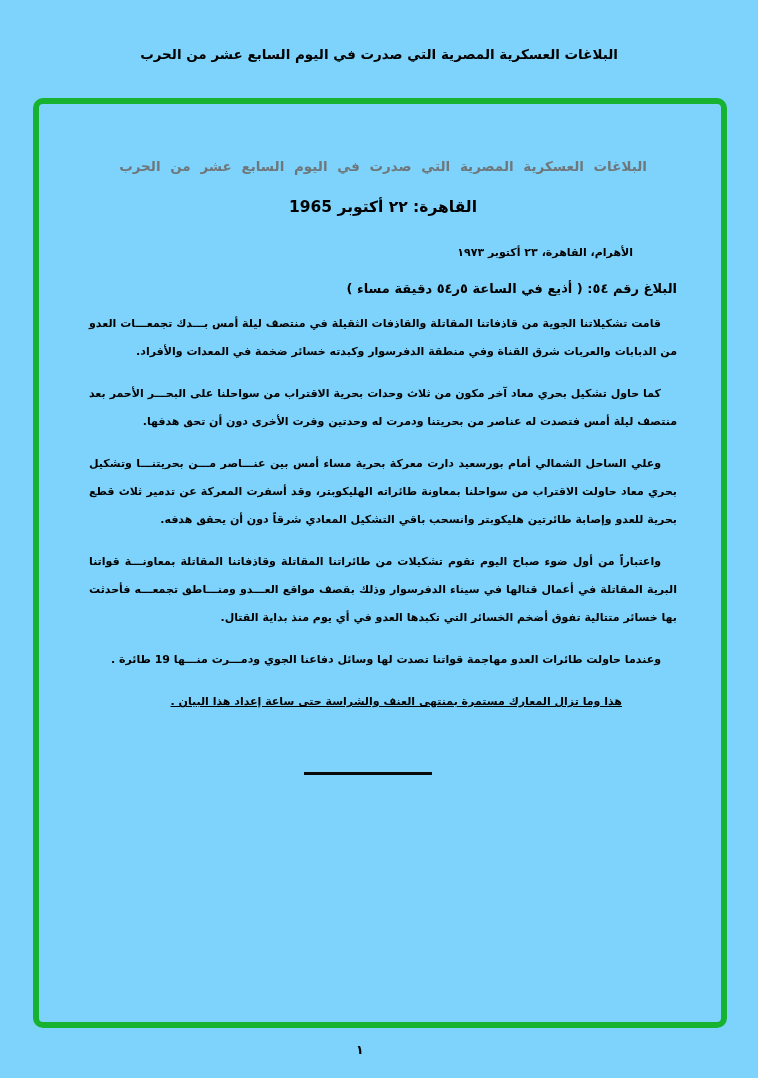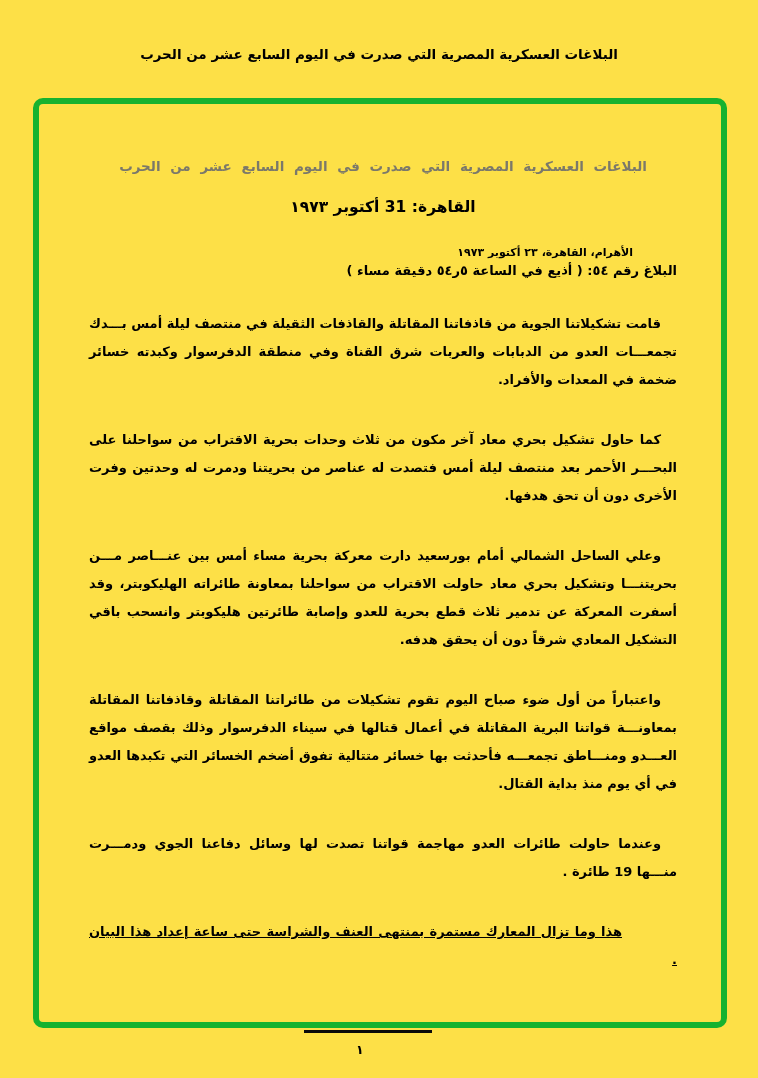--- a/index.html
+++ b/index.html
@@ -1,19 +1,19 @@
 <!DOCTYPE html>
 <html lang="ar"><head>
 <meta charset="utf-8">
 <style>
   html,body{margin:0;padding:0;background:#ffffff;}
   .page{
     position:relative;
     width:758px;height:1078px;
-    background:#fde047;
+    background:#7dd3fc;
     font-family:"DejaVu Sans",sans-serif;
     direction:rtl;
     color:#000;
     overflow:hidden;
   }
   .top-title{
     position:absolute;top:46px;left:0;right:0;
     text-align:center;
     font-size:13.5px;font-weight:700;
     letter-spacing:0;
@@ -42,28 +42,28 @@
     font-size:15.5px;font-weight:700;
   }
   .source-line{
     margin-top:30px;
     margin-left:0;
     margin-right:44px;
     text-align:right;
     font-size:11px;font-weight:700;
   }
   .communique{
-    margin-top:4px;
+    margin-top:22px;
     text-align:right;
     font-size:13px;font-weight:700;
   }
   .communique bdo{font-weight:700;}
   .para{
-    margin:32px 0 0 0;
-    font-size:13px;font-weight:700;
+    margin:14px 0 0 0;
+    font-size:11px;font-weight:700;
     line-height:28px;
     text-align:justify;
     text-align-last:right;
     text-indent:16px;
   }
   .para.closing{
     text-indent:55px;
     text-decoration:underline;
   }
   .divider{
@@ -81,21 +81,21 @@
 
 <div class="page">
 
   <div class="top-title">البلاغات العسكرية المصرية التي صدرت في اليوم السابع عشر من الحرب</div>
 
   <div class="frame" style="border-color: rgb(23, 178, 47);">
     <div class="content">
 
       <div class="scan-title">البلاغات العسكرية المصرية التي صدرت في اليوم السابع عشر من الحرب</div>
 
-      <div class="dateline">القاهرة: 31 أكتوبر ١٩٧٣</div>
+      <div class="dateline">القاهرة: ٢٢ أكتوبر 1965</div>
 
       <div class="source-line">الأهرام، القاهرة، ٢٣ أكتوبر ١٩٧٣</div>
 
       <div class="communique">
         <span>البلاغ رقم ٥٤: ( أذيع في الساعة </span><bdo dir="ltr">٥٤ر٥</bdo><span> دقيقة مساء )</span>
       </div>
 
       <p class="para">قامت تشكيلاتنا الجوية من قاذفاتنا المقاتلة والقاذفات الثقيلة في منتصف ليلة أمس بـــدك تجمعـــات العدو من الدبابات والعربات شرق القناة وفي منطقة الدفرسوار وكبدته خسائر ضخمة في المعدات والأفراد.</p>
 
       <p class="para">كما حاول تشكيل بحري معاد آخر مكون من ثلاث وحدات بحرية الاقتراب من سواحلنا على البحـــر الأحمر بعد منتصف ليلة أمس فتصدت له عناصر من بحريتنا ودمرت له وحدتين وفرت الأخرى دون أن تحق هدفها.</p>

